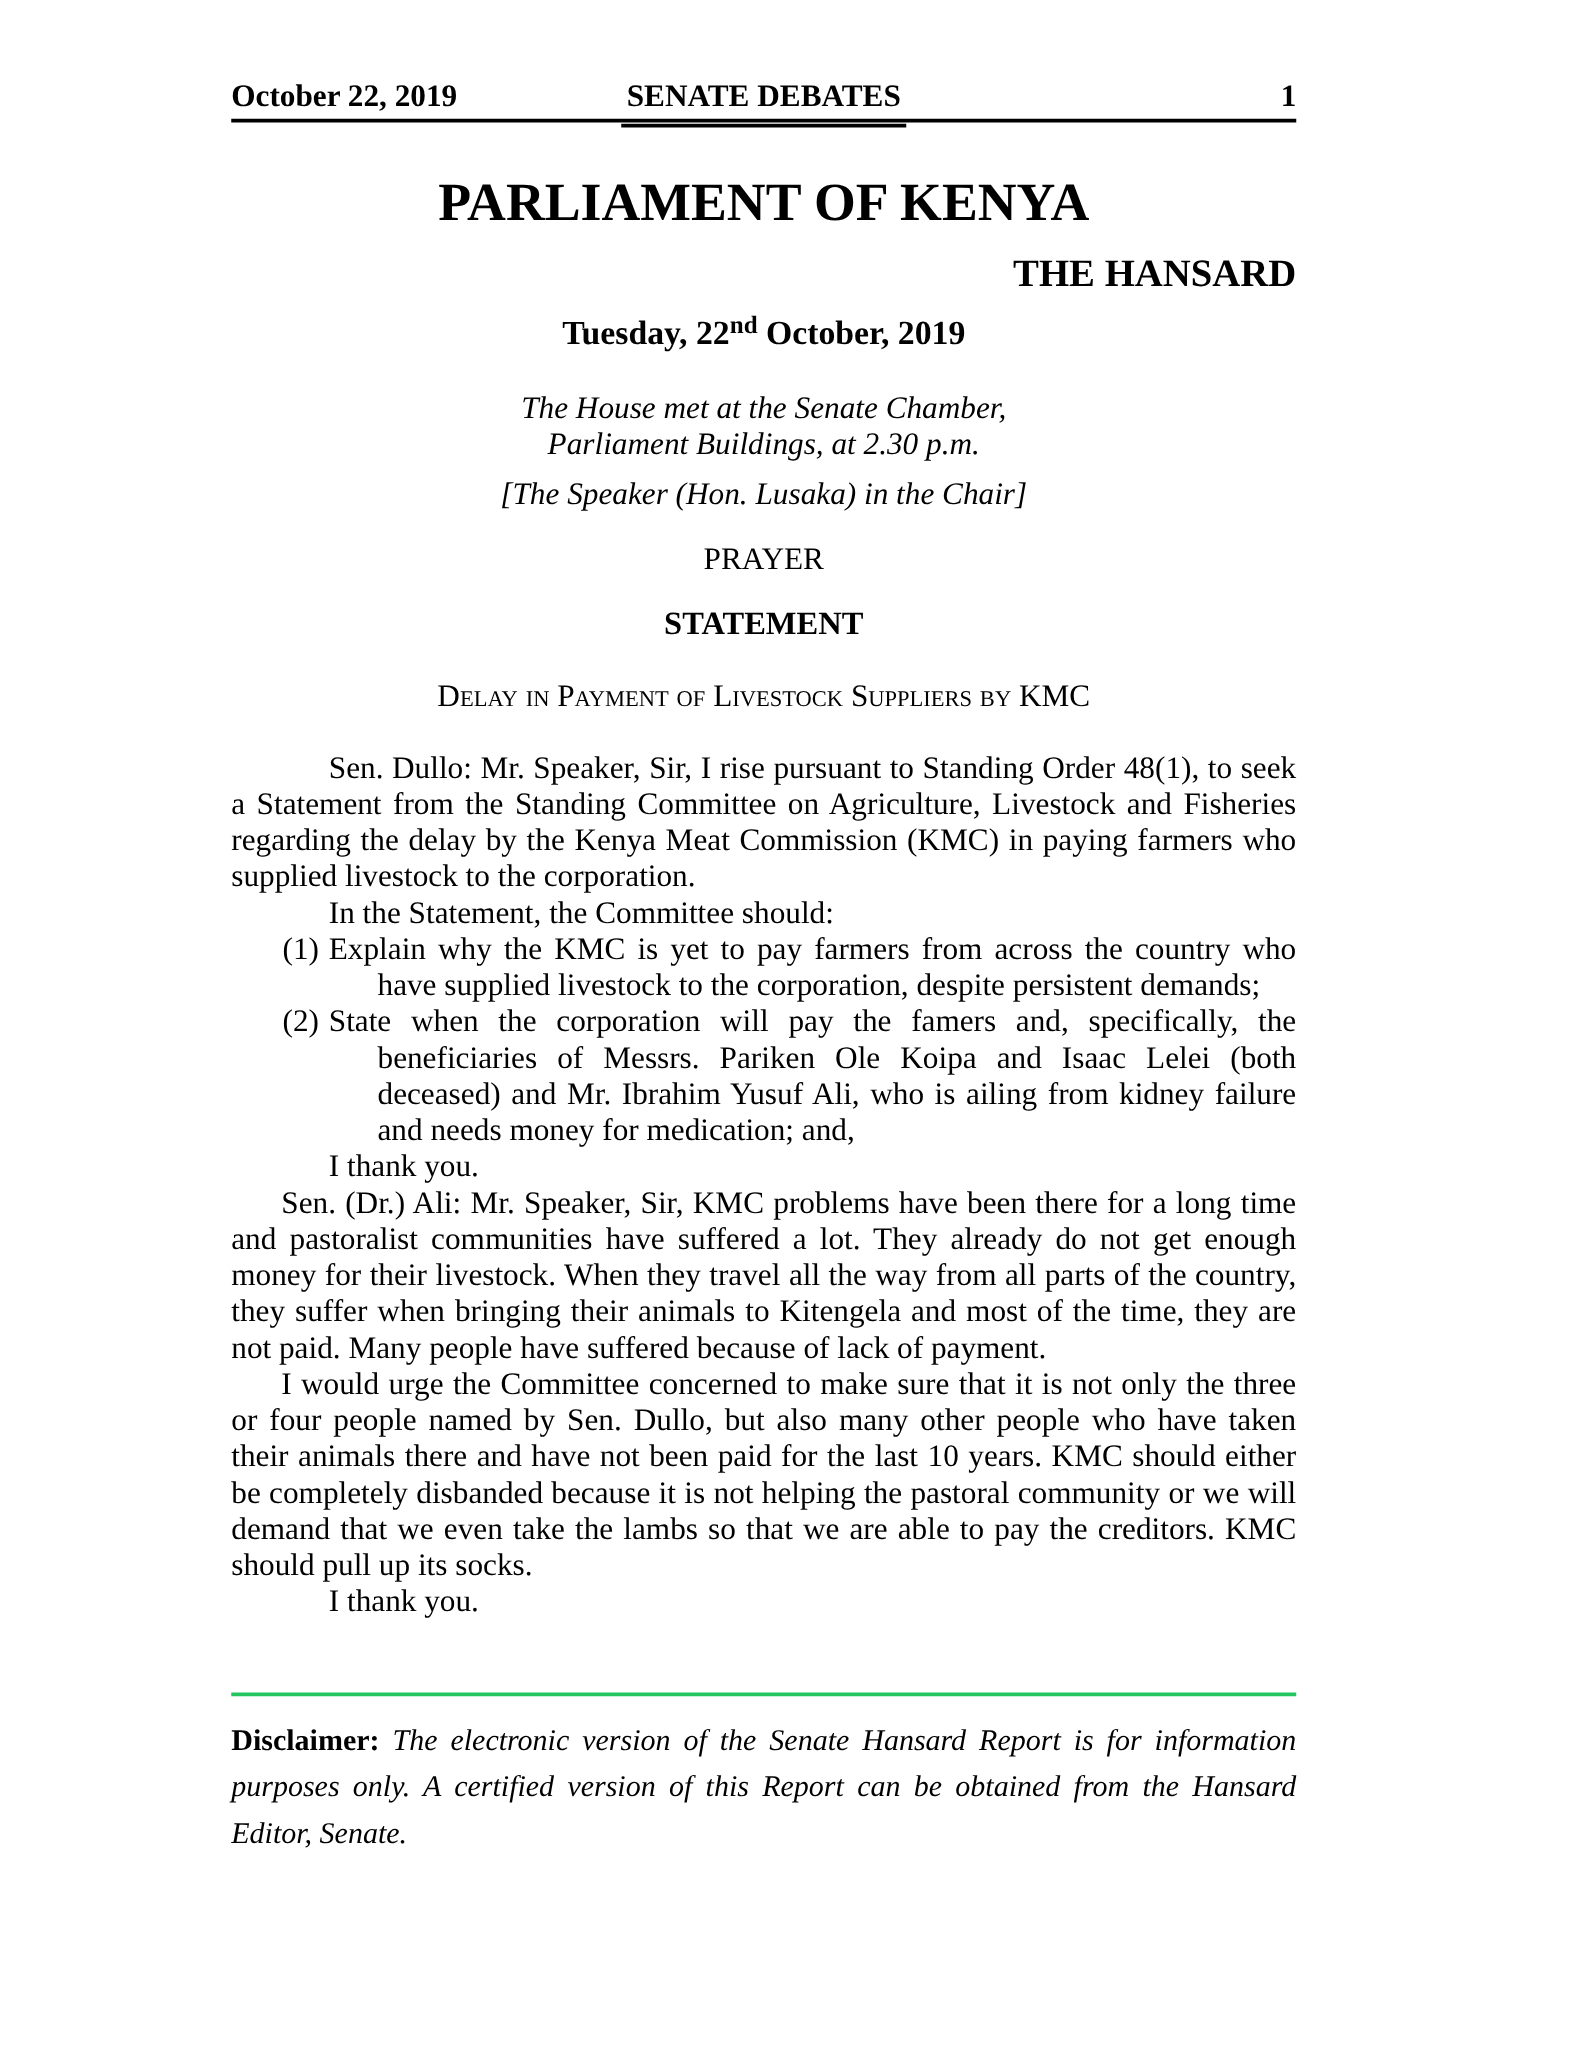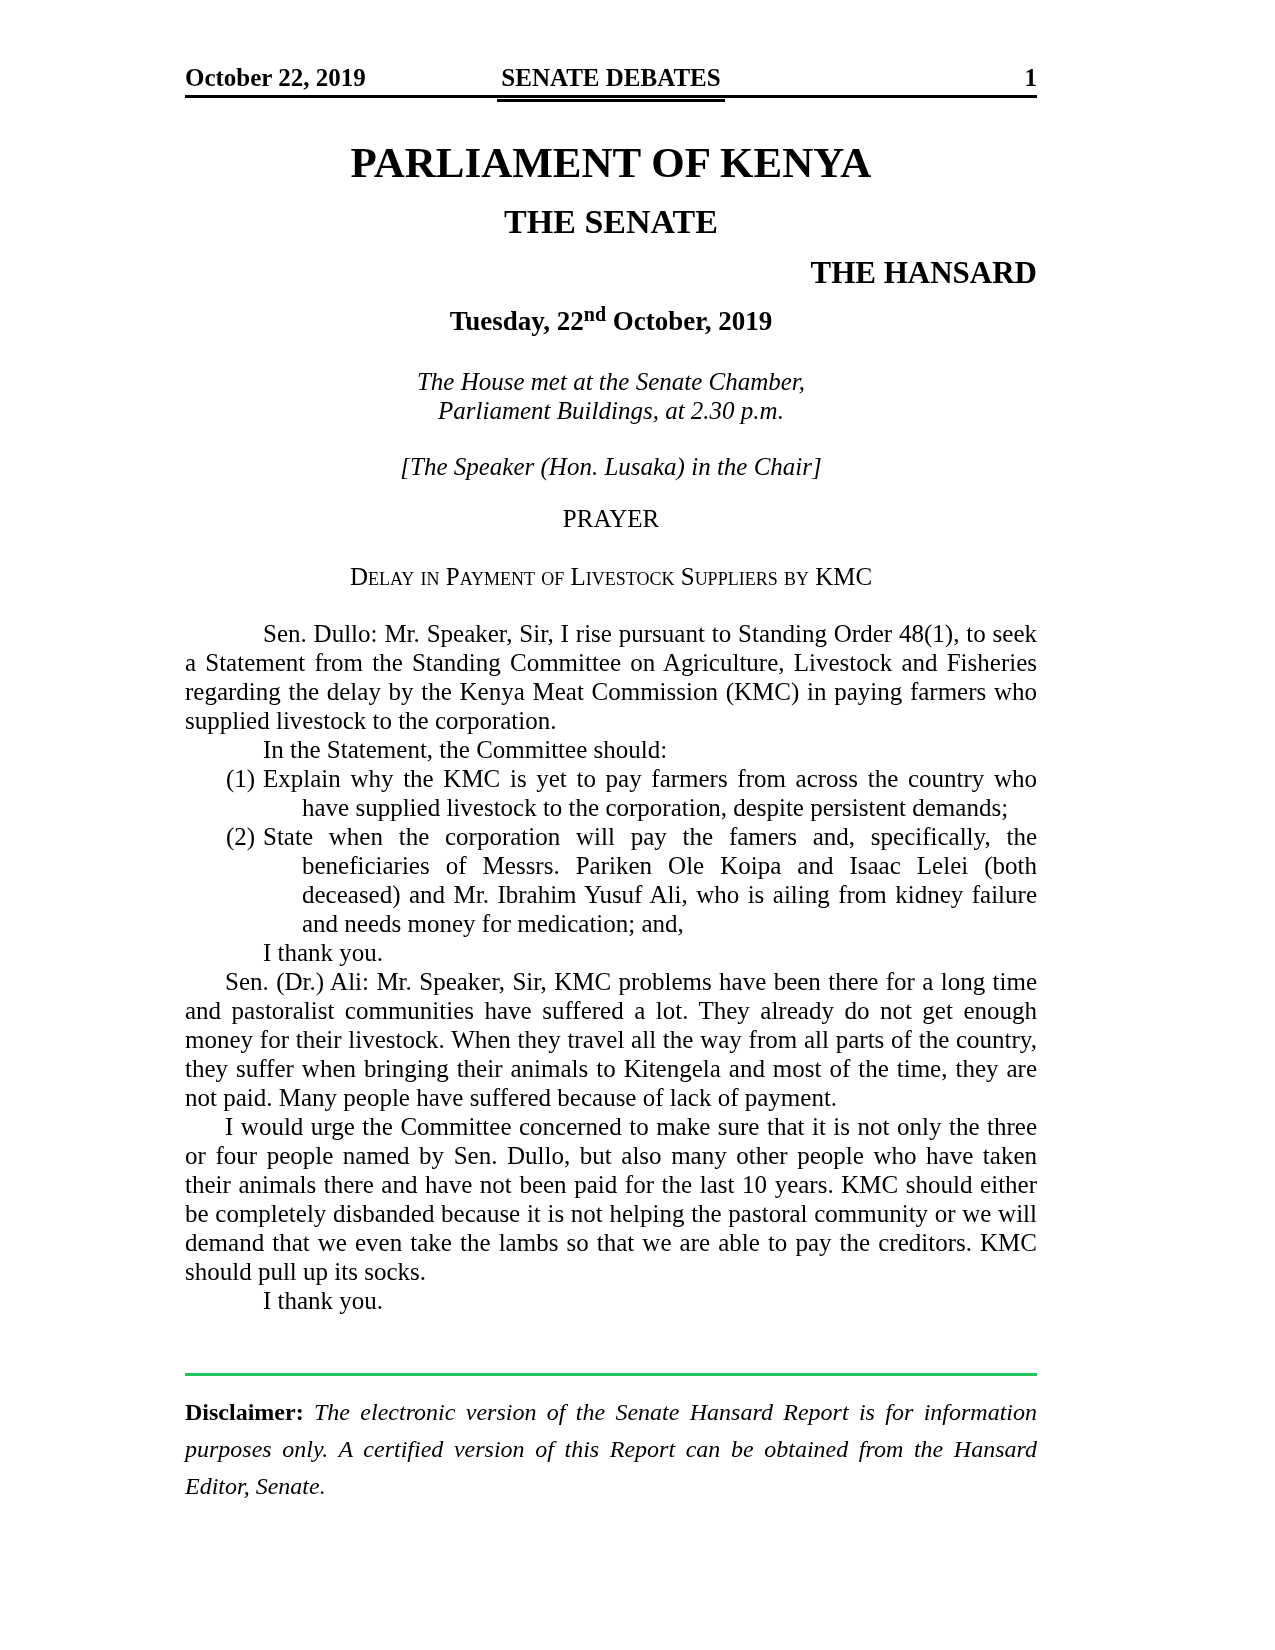--- a/index.html
+++ b/index.html
@@ -35,21 +35,21 @@
   
   .masthead { text-align:center; }
   .mh-parliament { font-size:43px; font-weight:bold; margin-top:40px; }
   .mh-chamber    { font-size:34px; font-weight:bold; margin-top:16px; }
   .mh-publication{ font-size:31px; font-weight:bold; margin-top:14px;text-align:right; }
   .mh-date       { font-size:27px; font-weight:bold; margin-top:12px; }
   .mh-date sup   { font-size:20px; vertical-align:9px; }
 
   
   .meeting { margin-top:30px; font-style:italic; font-size:25px; line-height:29px; text-align:center; }
-  .chair   { margin-top:28px; font-style:italic; font-size:25px; text-align:center; }
+  .chair   { margin-top:12px; font-style:italic; font-size:25px; text-align:center; }
   .prayer  { margin-top:24px; font-size:25px; text-align:center; }
 
   
   .stmt-heading { margin-top:22px; font-size:26px; font-weight:bold; text-align:center; }
   .stmt-sub     { margin-top:30px; font-size:25px; font-variant:small-caps; text-align:center; }
 
   .body-copy { margin-top:28px; }
   .para {
     font-size:25px; line-height:29px; text-align:justify;
   }
@@ -79,33 +79,33 @@
 <div class="page">
 
   <div class="running-header">
     <span class="rh-date">October 22, 2019</span>
     <span class="rh-title">SENATE DEBATES</span>
     <span class="rh-page">1</span>
   </div>
 
   <div class="masthead">
     <div class="mh-parliament">PARLIAMENT OF KENYA</div>
-    <div class="mh-chamber">THE SENATE</div>
     <div class="mh-publication">THE HANSARD</div>
     <div class="mh-date"><span>Tuesday, 22</span><sup>nd</sup><span> October, 2019</span></div>
   </div>
 
   <div class="meeting">
     <div>The House met at the Senate Chamber,</div>
     <div>Parliament Buildings, at 2.30 p.m.</div>
   </div>
 
   <div class="chair">[The Speaker (Hon. Lusaka) in the Chair]</div>
   <div class="prayer">PRAYER</div>
 
+  <div class="stmt-heading">STATEMENT</div>
   <div class="stmt-sub">Delay in Payment of Livestock Suppliers by KMC</div>
 
   <div class="body-copy">
 
     <p class="para indent-lg"><span class="speaker">Sen. Dullo:</span><span> Mr. Speaker, Sir, I rise pursuant to Standing Order 48(1), to seek a Statement from the Standing Committee on Agriculture, Livestock and Fisheries regarding the delay by the Kenya Meat Commission (KMC) in paying farmers who supplied livestock to the corporation.</span></p>
 
     <p class="para indent-lg">In the Statement, the Committee should:</p>
 
     <div class="list-item"><span class="list-num">(1)</span><span>Explain why the KMC is yet to pay farmers from across the country who have supplied livestock to the corporation, despite persistent demands;</span></div>
 

